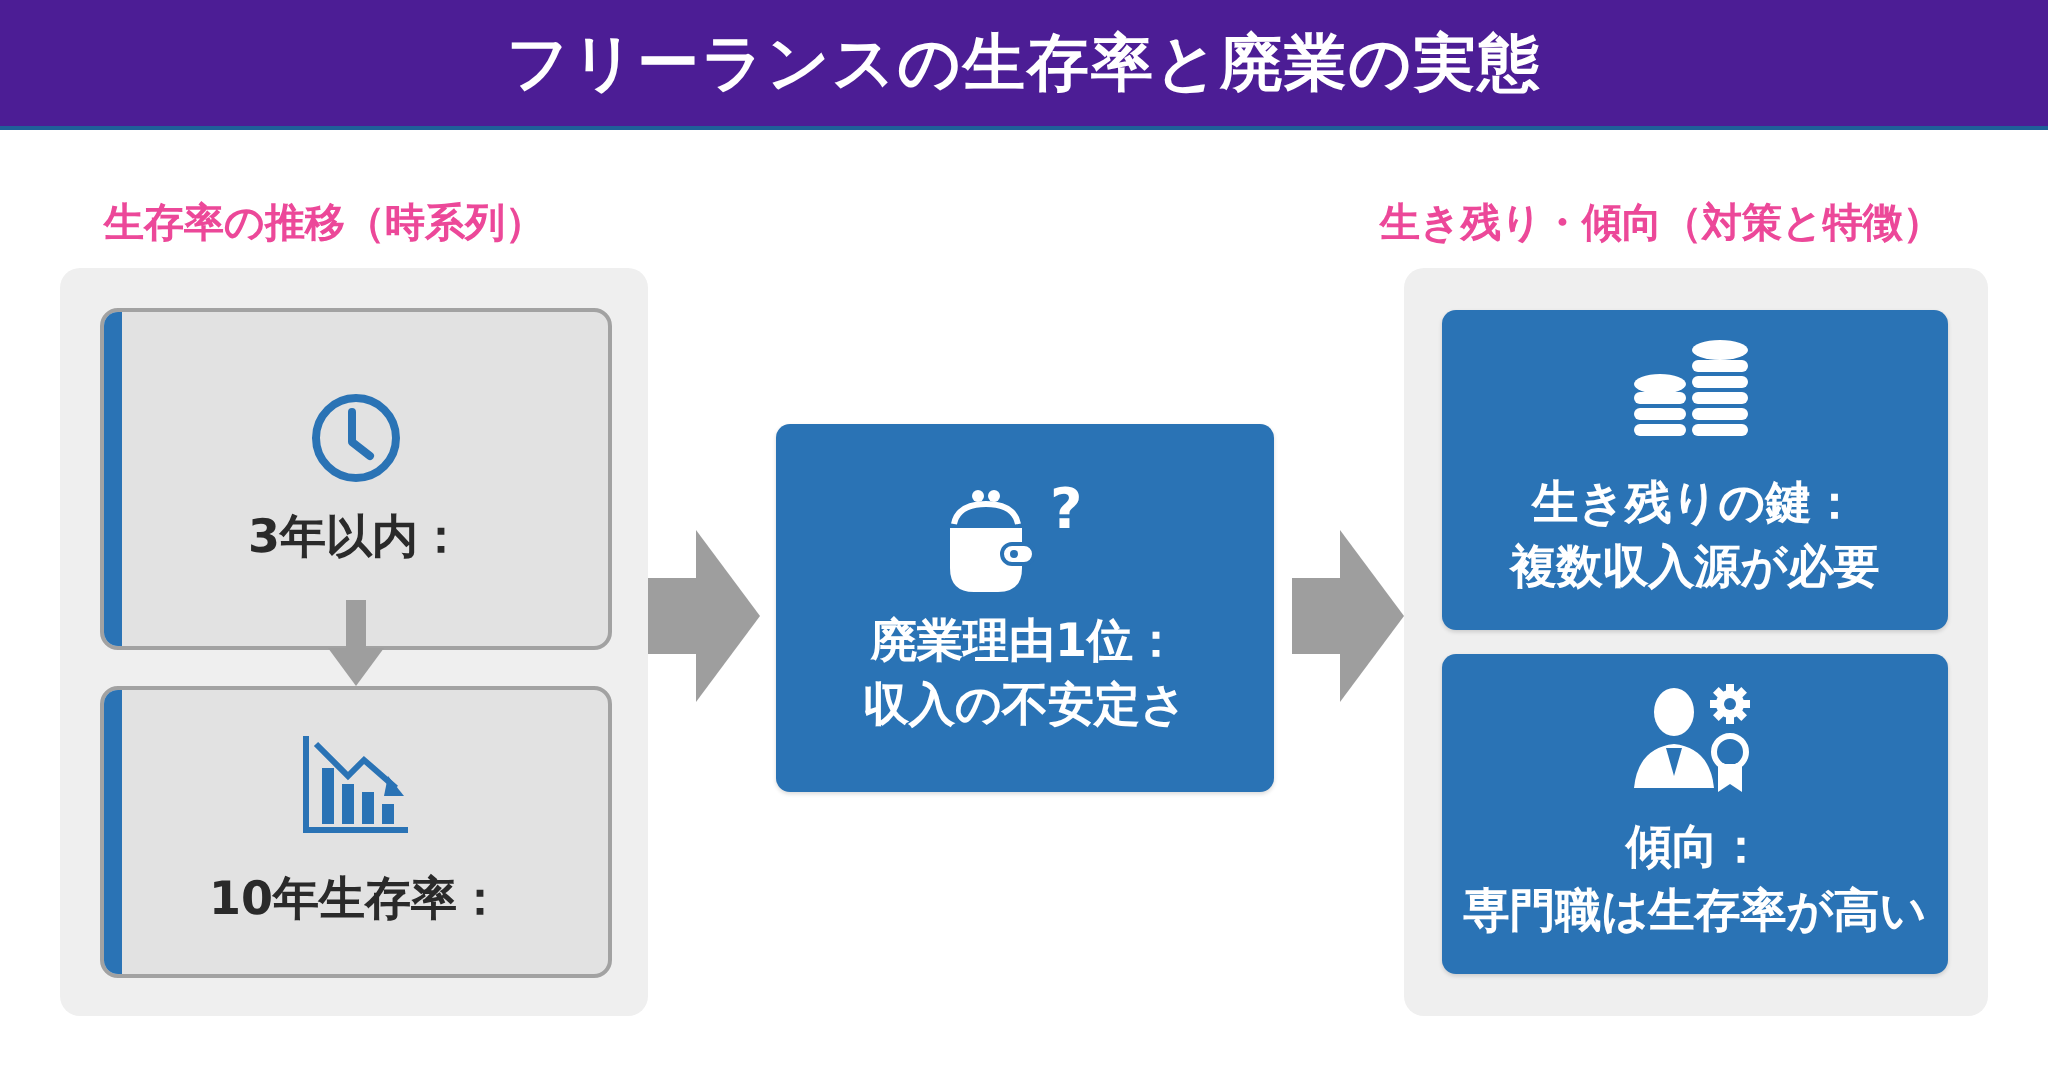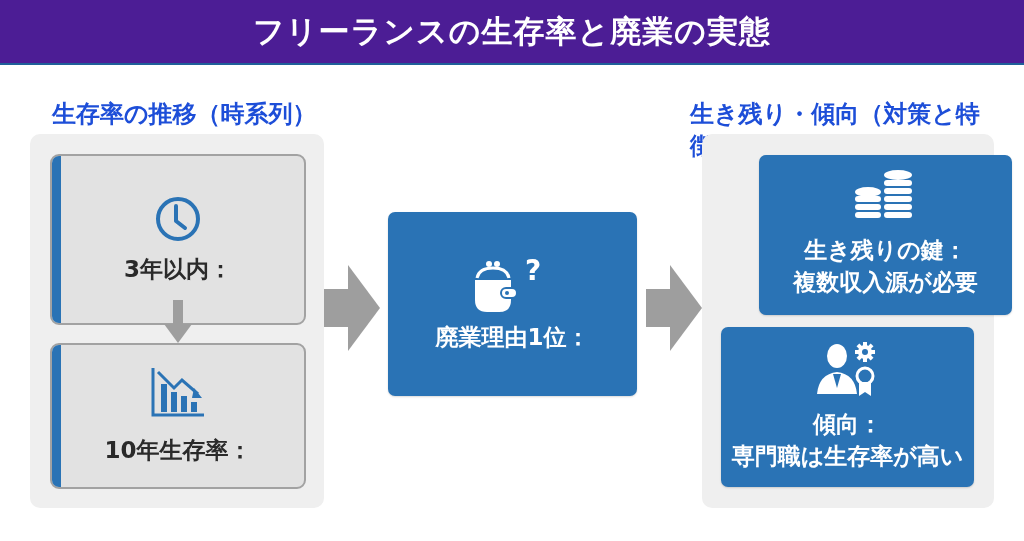--- a/index.html
+++ b/index.html
@@ -1,21 +1,21 @@
 <!DOCTYPE html>
 <html><head>
 <meta charset="utf-8">
 <style>
   html, body { margin:0; padding:0; }
   body { width:1024px; height:541px; background:#ffffff; position:relative; overflow:hidden;
          font-family:"DejaVu Sans", "Liberation Sans", sans-serif; color:#2a2a2a; }
   .header { position:absolute; left:0; top:0; width:1024px; height:63px; background:#4c1d95;
             border-bottom:2px solid #1f5f99; display:flex; align-items:center; justify-content:center; }
   .header h1 { margin:0; color:#fff; font-size:31px; font-weight:bold; letter-spacing:1px; }
-  .section-label { position:absolute; font-size:24px; font-weight:bold; color:#1d4ed8; }
+  .section-label { position:absolute; font-size:20px; font-weight:bold; color:#ec4899; }
   .panel { position:absolute; background:#efefef; border-radius:10px; }
   .gcard { position:absolute; background:#e2e2e2; border:2px solid #a2a2a2; border-radius:9px;
            box-sizing:border-box; overflow:hidden; display:flex; flex-direction:column;
            align-items:center; justify-content:center; }
   .gcard .bar { position:absolute; left:0; top:0; bottom:0; width:9px; background:#2a73b5; }
   .gcard .txt { font-size:23px; font-weight:bold; color:#2a2a2a; text-align:center; line-height:32px; }
   .bcard { position:absolute; background:#2a73b5; border-radius:7px; display:flex; flex-direction:column;
            align-items:center; justify-content:center; box-shadow:0 1px 2px rgba(0,0,0,0.15); }
   .bcard .txt { font-size:23px; font-weight:bold; color:#fff; text-align:center; line-height:32px; }
   .icon { display:block; }
@@ -73,32 +73,33 @@
     <circle cx="16" cy="8" r="3" fill="#fff"></circle>
     <circle cx="24" cy="8" r="3" fill="#fff"></circle>
     <path d="M4 22 Q6 12 20 12 Q34 12 36 22" fill="none" stroke="#fff" stroke-width="3"></path>
     <path d="M2 24 H38 V44 Q38 56 26 56 H14 Q2 56 2 44 Z" fill="#fff"></path>
     <rect x="28" y="32" width="16" height="10" rx="5" fill="#fff" stroke="#2a73b5" stroke-width="2"></rect>
     <circle cx="34" cy="37" r="2" fill="#2a73b5"></circle>
     <text x="52" y="24" font-size="28" font-weight="bold" fill="#fff" font-family="DejaVu Sans, sans-serif">?</text>
   </svg>
   <div class="txt" style="margin-top:7px;">
     <div>廃業理由1位：</div>
+    <div>収入の不安定さ</div>
   </div>
 </div>
 
 <svg class="arrow" style="left:646px; top:265px;" width="56" height="86" viewBox="0 0 56 86">
   <rect x="0" y="24" width="26" height="38" fill="#9e9e9e"></rect>
   <polygon points="24,0 56,43 24,86" fill="#9e9e9e"></polygon>
 </svg>
 
 <div class="section-label" style="left:690px; top:98px;">生き残り・傾向（対策と特徴）</div>
 <div class="panel" style="left:702px; top:134px; width:292px; height:374px;"></div>
 
-<div class="bcard" style="left:759px; top:155px; width:253px; height:160px;font-family:Liberation Mono, monospace;">
+<div class="bcard" style="left:721px; top:155px; width:253px; height:160px;">
   <svg class="icon" width="64" height="56" viewBox="0 0 64 56">
     <g fill="#fff">
       <ellipse cx="14" cy="22" rx="13" ry="5"></ellipse>
       <rect x="1" y="26" width="26" height="6" rx="3"></rect>
       <rect x="1" y="34" width="26" height="6" rx="3"></rect>
       <rect x="1" y="42" width="26" height="6" rx="3"></rect>
       <ellipse cx="44" cy="5" rx="14" ry="5"></ellipse>
       <rect x="30" y="10" width="28" height="6" rx="3"></rect>
       <rect x="30" y="18" width="28" height="6" rx="3"></rect>
       <rect x="30" y="26" width="28" height="6" rx="3"></rect>

